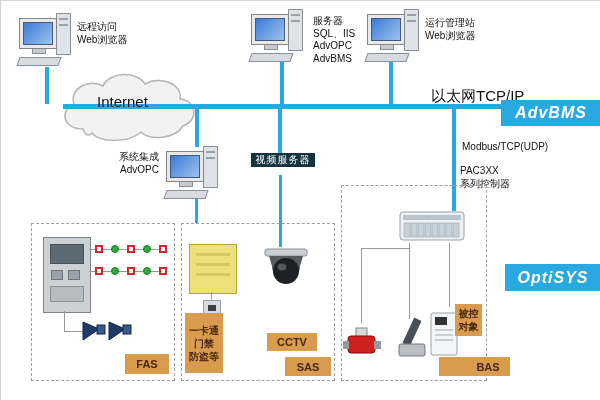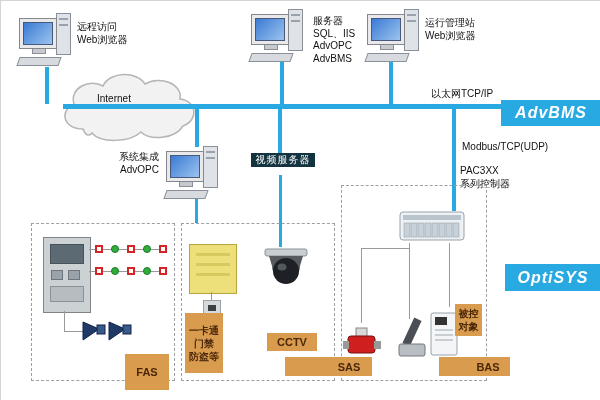--- a/index.html
+++ b/index.html
@@ -14,21 +14,21 @@
   .pc .tower{position:absolute;right:4px;top:0;width:13px;height:40px;background:#dfe3e8;border:1px solid #8a9099;}
   .pc .tower i{display:block;height:2px;background:#9aa2ab;margin:4px 2px 0;}
   .pc .monitor{position:absolute;left:2px;top:5px;width:36px;height:29px;background:#e9e9ec;border:1px solid #85878c;}
   .pc .screen{position:absolute;left:3px;top:3px;right:3px;bottom:3px;background:linear-gradient(135deg,#3a7bd5,#9cc3ee);border:1px solid #47597a;}
   .pc .stand{position:absolute;left:15px;top:36px;width:12px;height:4px;background:#c6cacf;border:1px solid #8a9099;border-top:none;}
   .pc .kb{position:absolute;left:1px;top:44px;width:40px;height:7px;background:#d7dbe0;border:1px solid #8a9099;transform:skewX(-20deg);}
 
   .lbl{position:absolute;font-size:10px;line-height:12.5px;color:#111;white-space:nowrap;}
   .lbl.right{text-align:right;}
 
-  .small-note{position:absolute;font-size:10px;color:#111;white-space:nowrap;}
+  .small-note{position:absolute;font-size:15px;color:#111;white-space:nowrap;}
 
   .banner{position:absolute;background:#29A9E1;color:#fff;font-weight:700;font-style:italic;
           font-size:16px;display:flex;align-items:center;justify-content:center;letter-spacing:1px;}
 
   .vbox{position:absolute;background:#12333f;color:#fff;font-size:10px;display:flex;
         align-items:center;justify-content:center;letter-spacing:1px;}
 
   .zone{position:absolute;border:1.6px dashed #9aa0a5;}
 
   .badge{position:absolute;background:#D99C4F;color:#4b2708;font-weight:700;font-size:11px;
@@ -199,21 +199,21 @@
   <div class="vline thin" style="left:63px;top:310px;width:1px;height:21px;"></div>
   <div class="hline thin" style="left:63px;top:330px;width:20px;height:1px;"></div>
   <svg style="position:absolute;left:80px;top:316px;" width="26" height="30" viewBox="0 0 26 30">
     <polygon points="2,5 18,12 2,23" fill="#1f3a66" stroke="#10234a"></polygon>
     <rect x="16" y="8" width="8" height="9" fill="#3a5a8a" stroke="#10234a"></rect>
   </svg>
   <svg style="position:absolute;left:106px;top:316px;" width="26" height="30" viewBox="0 0 26 30">
     <polygon points="2,5 18,12 2,23" fill="#1f3a66" stroke="#10234a"></polygon>
     <rect x="16" y="8" width="8" height="9" fill="#3a5a8a" stroke="#10234a"></rect>
   </svg>
-  <div class="badge" style="left:124px;top:353px;width:44px;height:36px;">FAS</div>
+  <div class="badge" style="left:124px;top:353px;width:44px;height:20px;">FAS</div>
 
   <div class="ap">
     <div class="ap-line" style="top:8px;"></div>
       <div class="ap-line" style="top:18px;"></div>
       <div class="ap-line" style="top:28px;"></div>
   </div>
   <div class="vline thin" style="left:210px;top:291px;width:1px;height:8px;"></div>
   <div class="reader">
       <i></i>
     </div>
@@ -222,21 +222,21 @@
     <div>门禁</div>
     <div>防盗等</div>
   </div>
   <svg style="position:absolute;left:258px;top:246px;" width="54" height="52" viewBox="0 0 54 52">
     <rect x="6" y="2" width="42" height="7" rx="2" fill="#c9ced3" stroke="#8a9096"></rect>
     <path d="M10,9 h34 l-3,10 a14,14 0 0 1 -28,0 z" fill="#555b61"></path>
     <circle cx="27" cy="24" r="13" fill="#1d2126"></circle>
     <ellipse cx="23" cy="20" rx="4.5" ry="3.5" fill="#5a6168" opacity="0.85"></ellipse>
   </svg>
   <div class="badge" style="left:266px;top:332px;width:50px;height:18px;">CCTV</div>
-  <div class="badge" style="left:284px;top:356px;width:46px;height:19px;padding-left:41px;">SAS</div>
+  <div class="badge" style="left:284px;top:356px;width:46px;height:19px;">SAS</div>
 
   <div class="hline thin" style="left:360px;top:247px;width:49px;height:1px;"></div>
   <div class="vline thin" style="left:360px;top:247px;width:1px;height:75px;"></div>
   <div class="vline thin" style="left:408px;top:242px;width:1px;height:76px;"></div>
   <div class="vline thin" style="left:448px;top:242px;width:1px;height:64px;"></div>
 
 
   <svg style="position:absolute;left:342px;top:322px;" width="38" height="36" viewBox="0 0 38 36">
     <rect x="13" y="5" width="11" height="9" fill="#d8d8d8" stroke="#888"></rect>
     <rect x="5" y="13" width="27" height="17" rx="3" fill="#cf1f1f" stroke="#7a0f0f"></rect>

